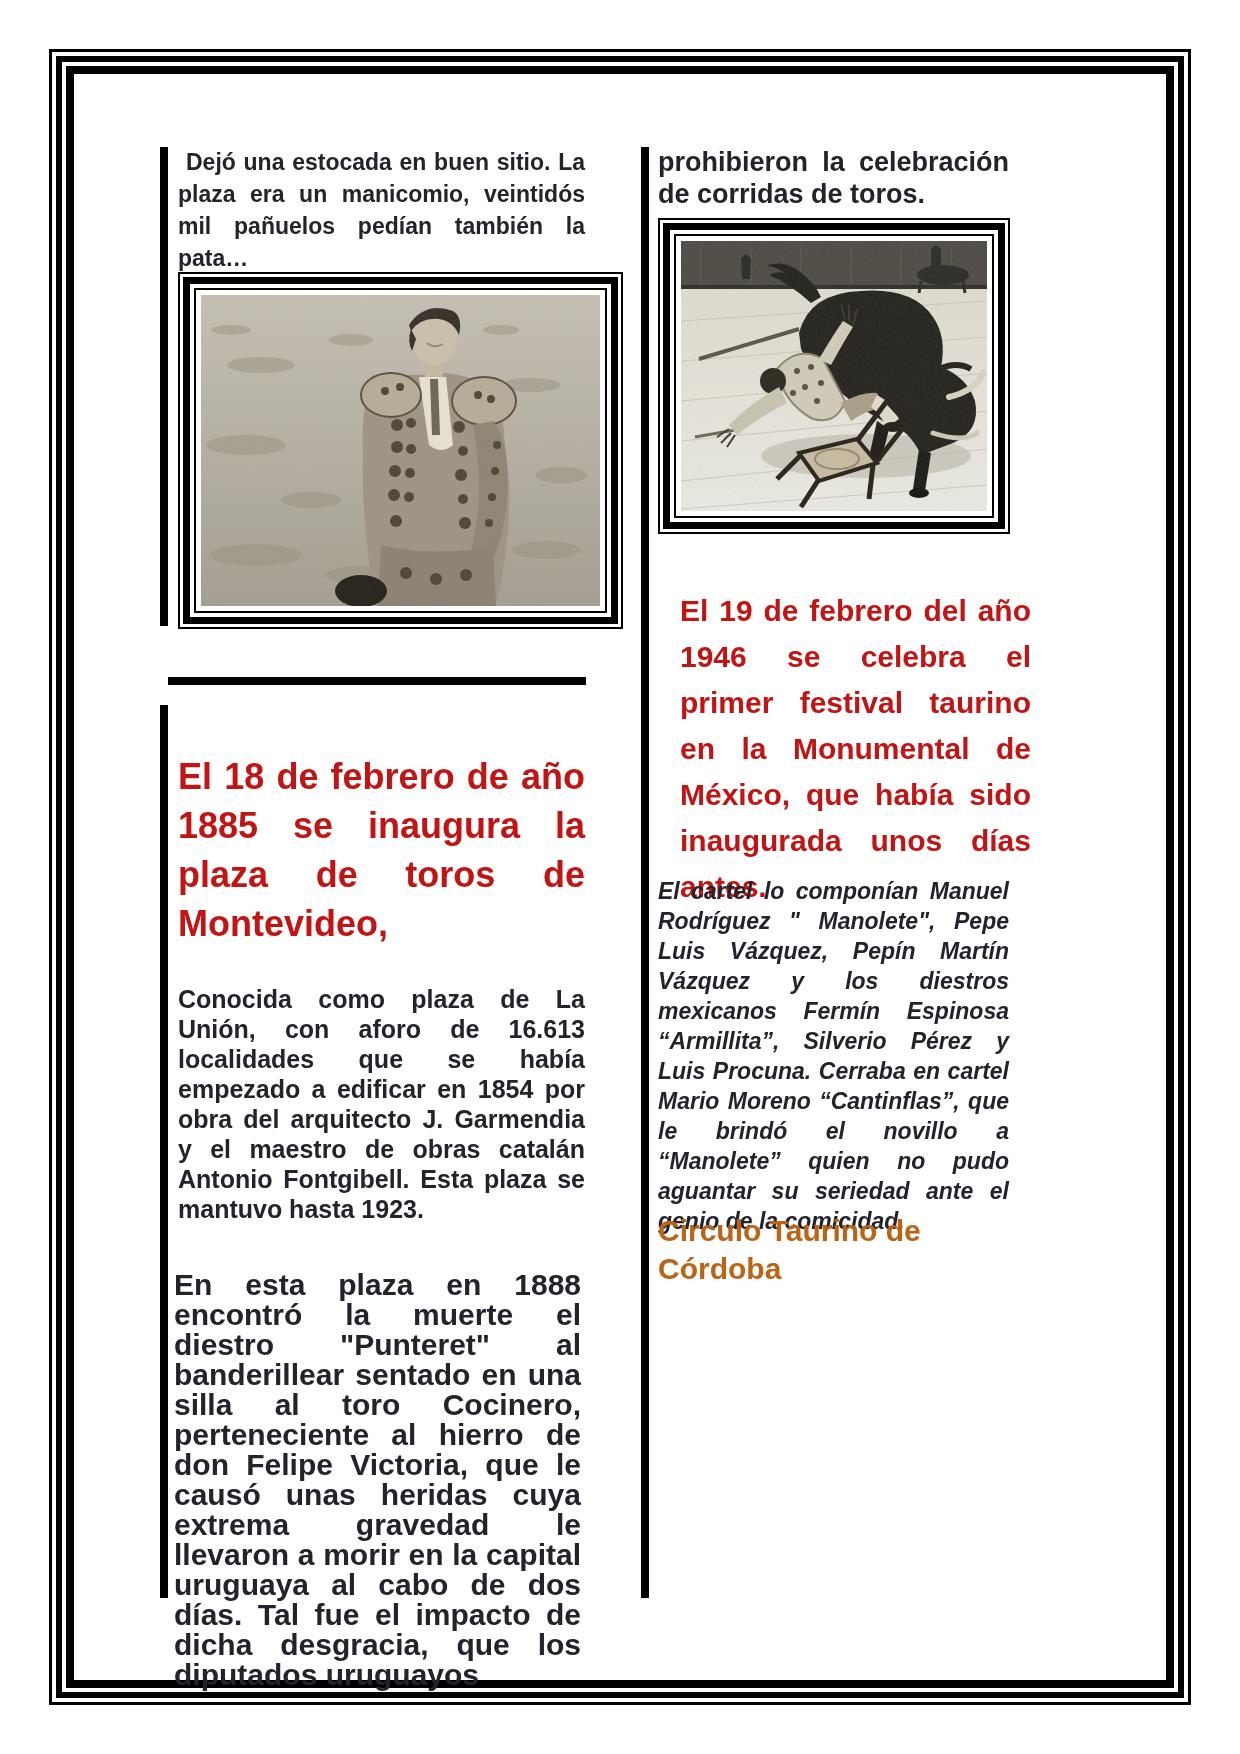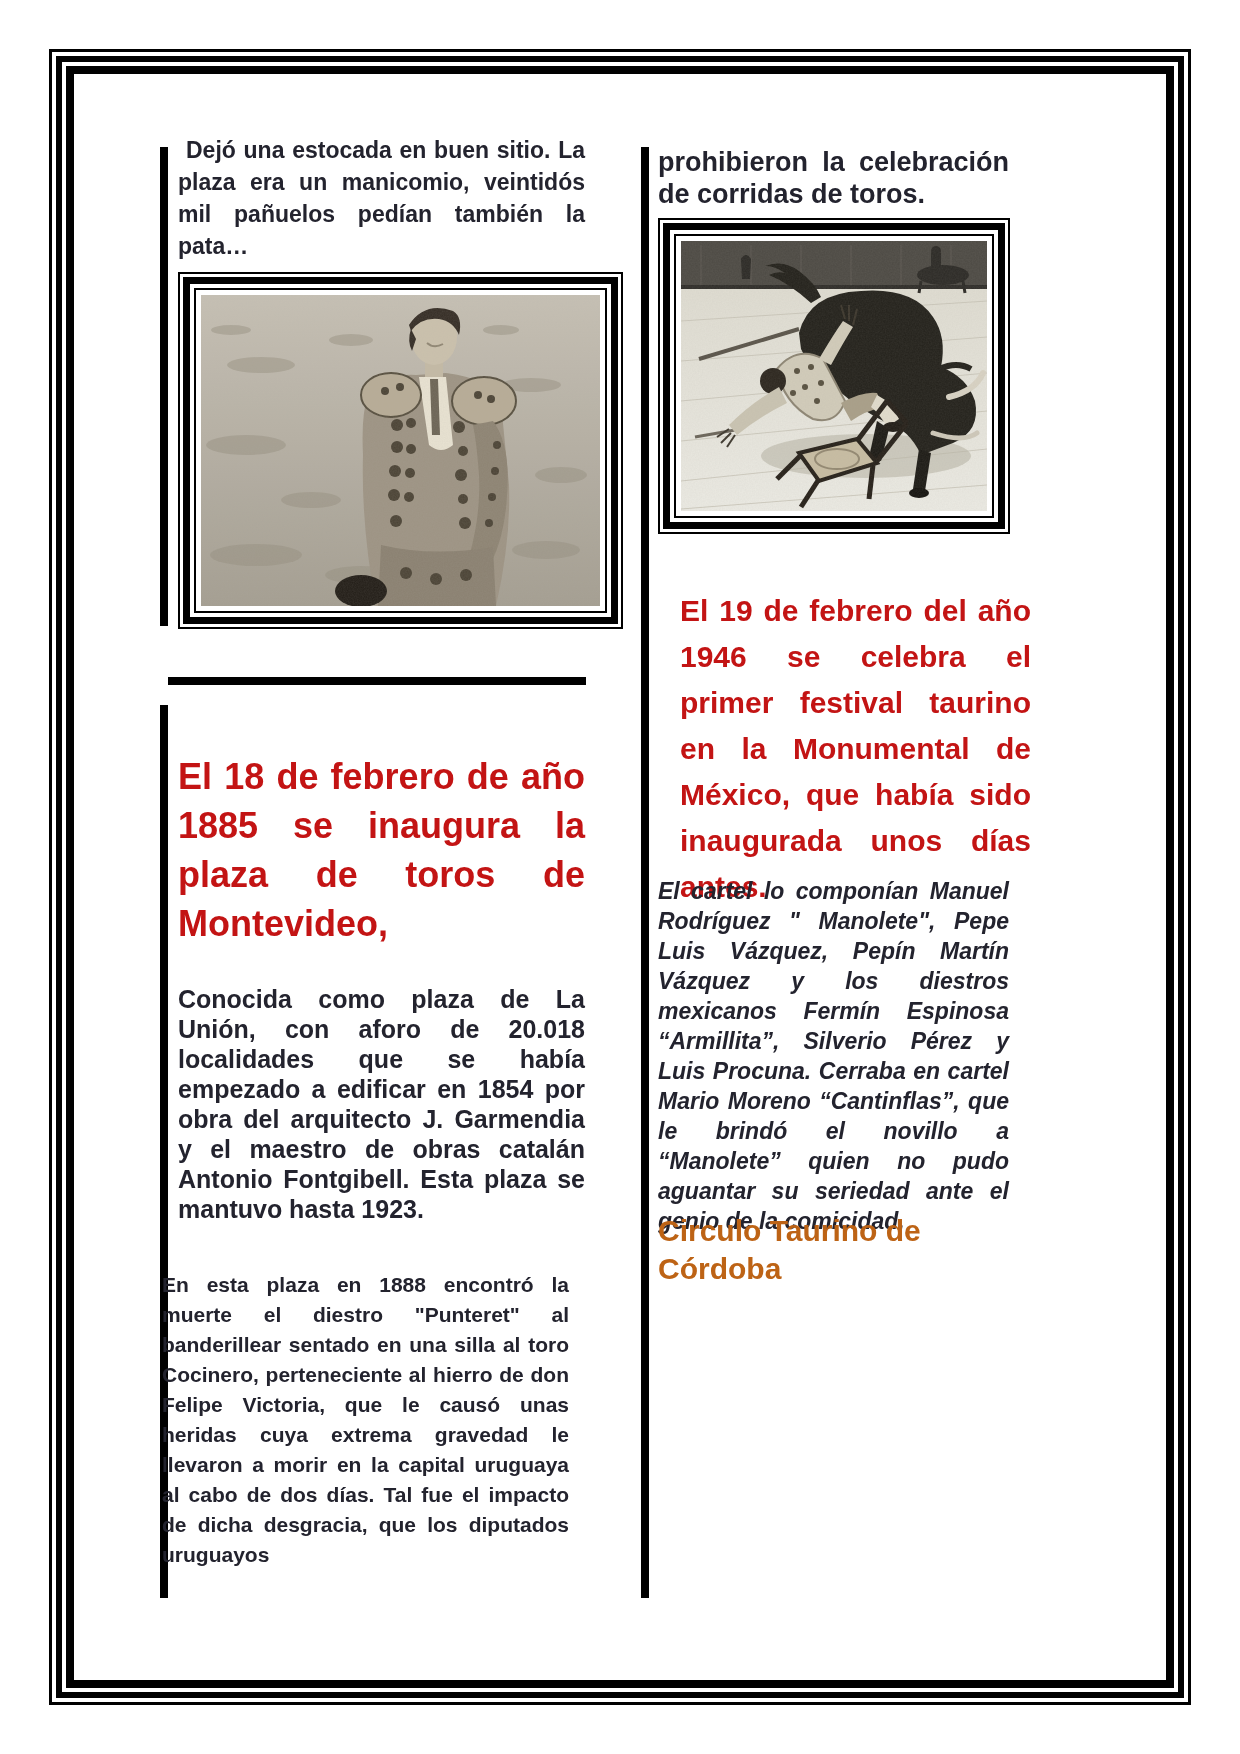--- a/index.html
+++ b/index.html
@@ -17,24 +17,24 @@
   
   .vbar{position:absolute;width:8px;background:#000;}
   #lbar1{left:160px;top:147px;height:479px;}
   #lbar2{left:160px;top:705px;height:893px;}
   #rbar{left:641px;top:147px;height:1451px;}
   #hsep{position:absolute;left:168px;top:677px;width:418px;height:8px;background:#000;}
 
   
   .txt{position:absolute;font-weight:bold;color:#23232e;text-align:justify;
        text-align-last:left;margin:0;}
-  #intro-left{left:178px;top:134px;width:407px;font-size:23px;line-height:32px;text-indent:8px;}
+  #intro-left{left:178px;top:146px;width:407px;font-size:23px;line-height:32px;text-indent:8px;}
   #headline-left{left:178px;top:712px;width:407px;font-size:36px;line-height:49px;color:#c31414;margin-top:40px;}
   #para-left-1{left:178px;top:984px;width:407px;font-size:25px;line-height:30px;}
-  #para-left-2{left:162px;top:1270px;width:407px;font-size:21px;line-height:30px;}
+  #para-left-2{left:174px;top:1270px;width:407px;font-size:30px;line-height:30px;}
   #intro-right{left:658px;top:146px;width:351px;font-size:27px;line-height:32px;}
   #headline-right{left:680px;top:588px;width:351px;font-size:30px;line-height:46px;color:#c31414;}
   #para-right-1{left:658px;top:876px;width:351px;font-size:23px;line-height:30px;font-style:italic;}
   #footer-right{left:658px;top:1212px;width:351px;font-size:30px;line-height:38px;color:#bd6315;text-align:left;}
 
   
   .pframe{position:absolute;background:#fff;border:2px solid #000;padding:3px;}
   .pframe-m{border:7px solid #000;padding:4px;}
   .pframe-i{border:2px solid #000;padding:5px;}
   .pframe svg{display:block;}
@@ -141,21 +141,21 @@
 
           <ellipse cx="160" cy="296" rx="26" ry="16" fill="#201b15"></ellipse>
         </g>
         <rect width="399" height="311" filter="url(#grainA)"></rect>
       </svg>
     </div>
   </div>
 </div>
 
 <p class="txt" id="headline-left">El 18 de febrero de año 1885 se inaugura la plaza de toros de Montevideo,</p>
-<p class="txt" id="para-left-1">Conocida como plaza de La Unión, con aforo de 20.018 localidades que se había empezado a edificar en 1854 por obra del arquitecto J. Garmendia y el maestro de obras catalán Antonio Fontgibell. Esta plaza se mantuvo hasta 1923.</p>
+<p class="txt" id="para-left-1">Conocida como plaza de La Unión, con aforo de 16.613 localidades que se había empezado a edificar en 1854 por obra del arquitecto J. Garmendia y el maestro de obras catalán Antonio Fontgibell. Esta plaza se mantuvo hasta 1923.</p>
 <p class="txt" id="para-left-2">En esta plaza en 1888 encontró la muerte el diestro "Punteret" al banderillear sentado en una silla al toro Cocinero, perteneciente al hierro de don Felipe Victoria, que le causó unas heridas cuya extrema gravedad le llevaron a morir en la capital uruguaya al cabo de dos días. Tal fue el impacto de dicha desgracia, que los diputados uruguayos</p>
 
 <p class="txt" id="intro-right">prohibieron la celebración de corridas de toros.</p>
 
 <div class="pframe" id="image-right">
   <div class="pframe-m">
     <div class="pframe-i">
       <svg width="306" height="270" viewBox="0 0 306 270">
         <defs>
           <linearGradient id="paper" x1="0" y1="0" x2="0" y2="1">

